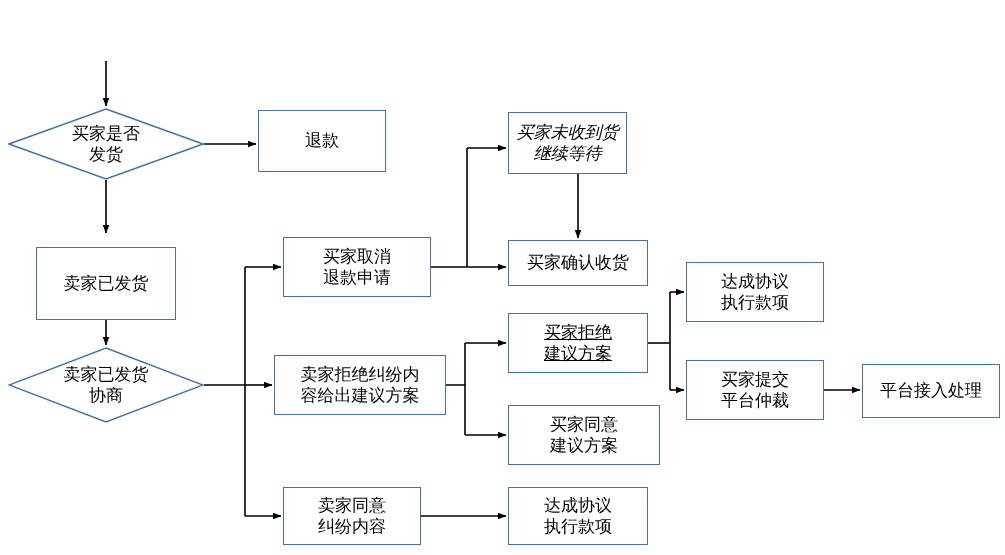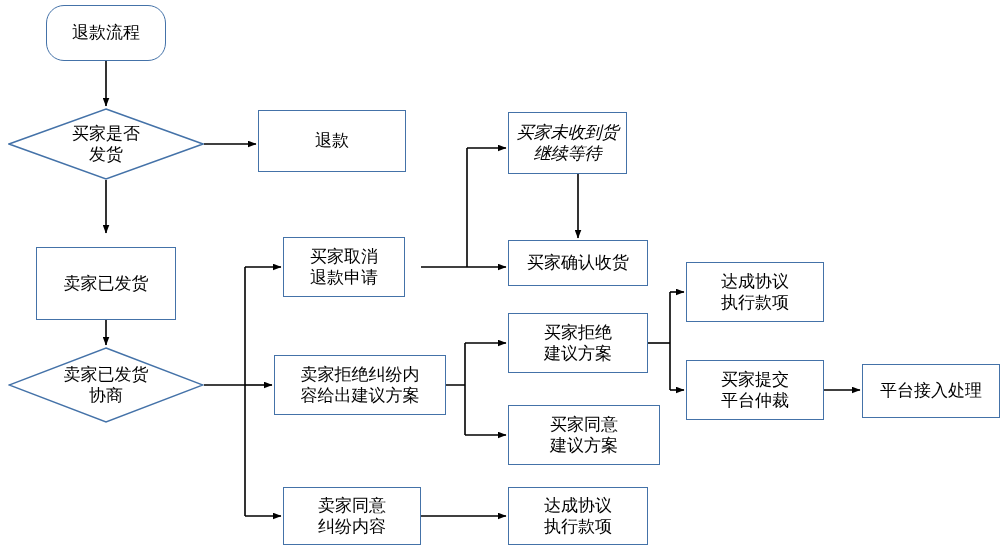--- a/index.html
+++ b/index.html
@@ -106,46 +106,43 @@
       <path d="M670,292 L670,390"></path>
       <path d="M670,292 L684,292" marker-end="url(#arrowhead)"></path>
       <path d="M670,390 L684,390" marker-end="url(#arrowhead)"></path>
 
       <path d="M824,390 L860,390" marker-end="url(#arrowhead)"></path>
 
       <path d="M421,516 L506,516" marker-end="url(#arrowhead)"></path>
     </g>
   </svg>
 
-  <div class="node terminator" style="left:46px; top:5px; width:120px; height:56px;">
-    <span>退款流程</span>
-  </div>
 
   <div class="node decision" style="left:8px; top:108px; width:196px; height:72px;">
     <svg class="diamond-svg" width="196" height="72" viewBox="0 0 196 72">
       <polygon points="98,1 195,36 98,71 1,36" fill="#ffffff" stroke="#4472a8" stroke-width="1.4"></polygon>
     </svg>
     <span class="diamond-label">买家是否
 发货</span>
   </div>
 
-  <div class="node process" style="left:258px; top:110px; width:148px; height:62px;">
+  <div class="node process" style="left:258px; top:110px; width:128px; height:62px;">
     <span>退款</span>
   </div>
 
   <div class="node process" style="left:508px; top:112px; width:119px; height:62px;font-style:italic;">
     <span>买家未收到货
 继续等待</span>
   </div>
 
   <div class="node process" style="left:36px; top:235px; width:140px; height:73px;margin-top:12px;">
     <span>卖家已发货</span>
   </div>
 
-  <div class="node process" style="left:283px; top:237px; width:122px; height:60px;">
+  <div class="node process" style="left:283px; top:237px; width:148px; height:60px;">
     <span>买家取消
 退款申请</span>
   </div>
 
   <div class="node process" style="left:508px; top:240px; width:140px; height:46px;">
     <span>买家确认收货</span>
   </div>
 
   <div class="node process" style="left:686px; top:262px; width:138px; height:60px;">
     <span>达成协议
@@ -153,21 +150,21 @@
   </div>
 
   <div class="node decision" style="left:8px; top:347px; width:196px; height:76px;">
     <svg class="diamond-svg" width="196" height="76" viewBox="0 0 196 76">
       <polygon points="98,1 195,38 98,75 1,38" fill="#ffffff" stroke="#4472a8" stroke-width="1.4"></polygon>
     </svg>
     <span class="diamond-label">卖家已发货
 协商</span>
   </div>
 
-  <div class="node process" style="left:508px; top:313px; width:140px; height:60px;">
+  <div class="node process" style="left:508px; top:313px; width:140px; height:60px;text-decoration:underline;">
     <span>买家拒绝
 建议方案</span>
   </div>
 
   <div class="node process" style="left:274px; top:355px; width:172px; height:60px;">
     <span>卖家拒绝纠纷内
 容给出建议方案</span>
   </div>
 
   <div class="node process" style="left:862px; top:364px; width:138px; height:54px;">

